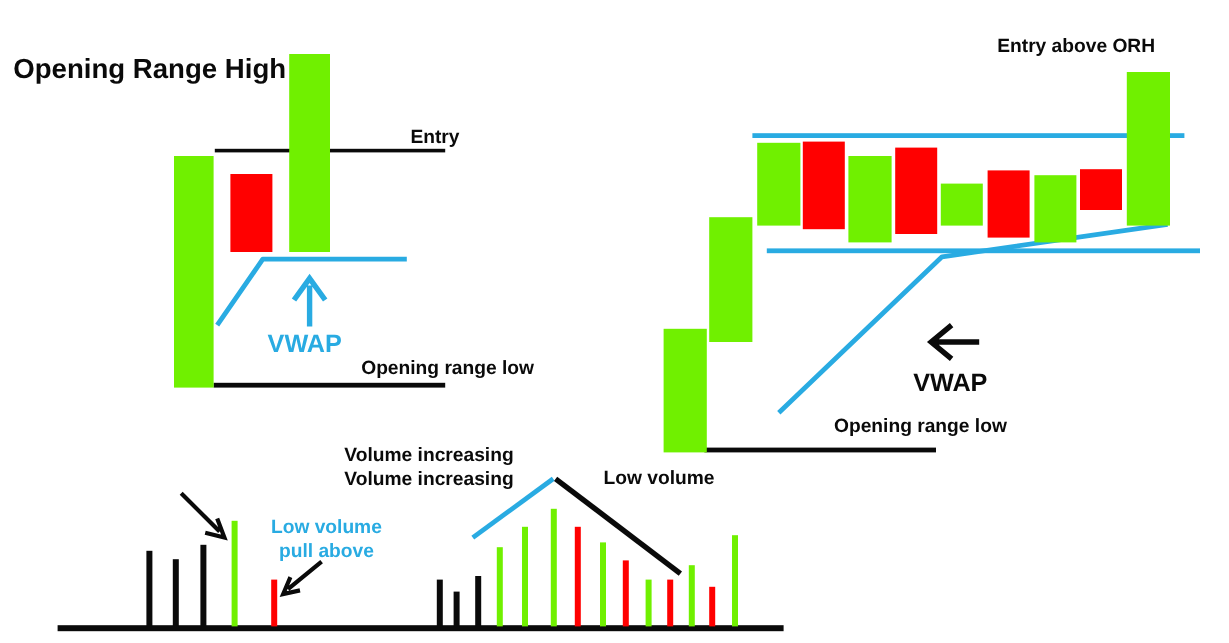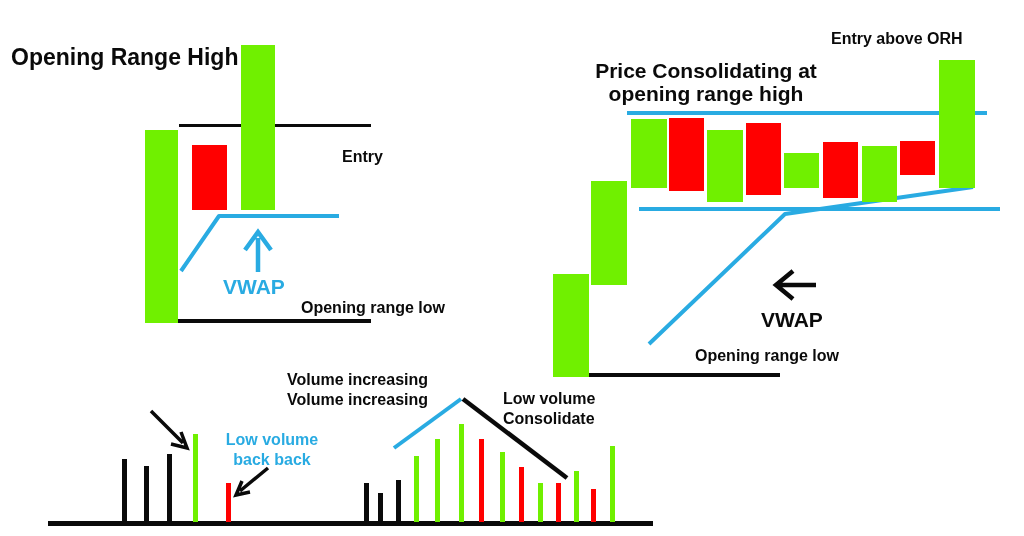--- a/index.html
+++ b/index.html
@@ -85,38 +85,33 @@
       <div class="rect green" style="left: 500px; top: 452px; width: 5px; height: 70px;"></div>
       <div class="rect red" style="left: 519px; top: 467px; width: 5px; height: 55px;"></div>
       <div class="rect green" style="left: 538px; top: 483px; width: 5px; height: 39px;"></div>
       <div class="rect red" style="left: 556px; top: 483px; width: 5px; height: 39px;"></div>
       <div class="rect green" style="left: 574px; top: 471px; width: 5px; height: 51px;"></div>
       <div class="rect red" style="left: 591px; top: 489px; width: 5px; height: 33px;"></div>
       <div class="rect green" style="left: 610px; top: 446px; width: 5px; height: 76px;"></div>
     </div>
 
   <div class="label t23 layer-text" style="left:11px;top:45px;">Opening Range High</div>
-  <div class="label t22 layer-text" style="left:342px;top:103px;margin-top:42px;">Entry</div>
+  <div class="label t22 layer-text" style="left:342px;top:103px;">Entry</div>
   <div class="label t21 blue-text layer-text" style="left:223px;top:275px;">VWAP</div>
   <div class="label t22 layer-text" style="left:301px;top:296px;">Opening range low</div>
 
   <div class="label t22 layer-text" style="left:831px;top:27px;">Entry above ORH</div>
-  <div class="abs center t21 layer-text" style="left:585px;top:59px;width:242px;">
-    <div>Price Consolidating at</div>
-    <div>opening range high</div>
-  </div>
   <div class="label t21 layer-text" style="left:761px;top:308px;">VWAP</div>
   <div class="label t22 layer-text" style="left:695px;top:344px;">Opening range low</div>
 
   <div class="abs center t19 blue-text layer-text" style="left:210px;top:430px;width:124px;">
     <div>Low volume</div>
-    <div>back back</div>
+    <div>pull above</div>
   </div>
   <div class="abs center t19 layer-text" style="left:275px;top:370px;width:165px;">
     <div>Volume increasing</div>
     <div>Volume increasing</div>
   </div>
   <div class="abs t19 layer-text" style="left:503px;top:389px;width:140px;">
     <div>Low volume</div>
-    <div>Consolidate</div>
   </div>
 
 </div>
 
 </body></html>

